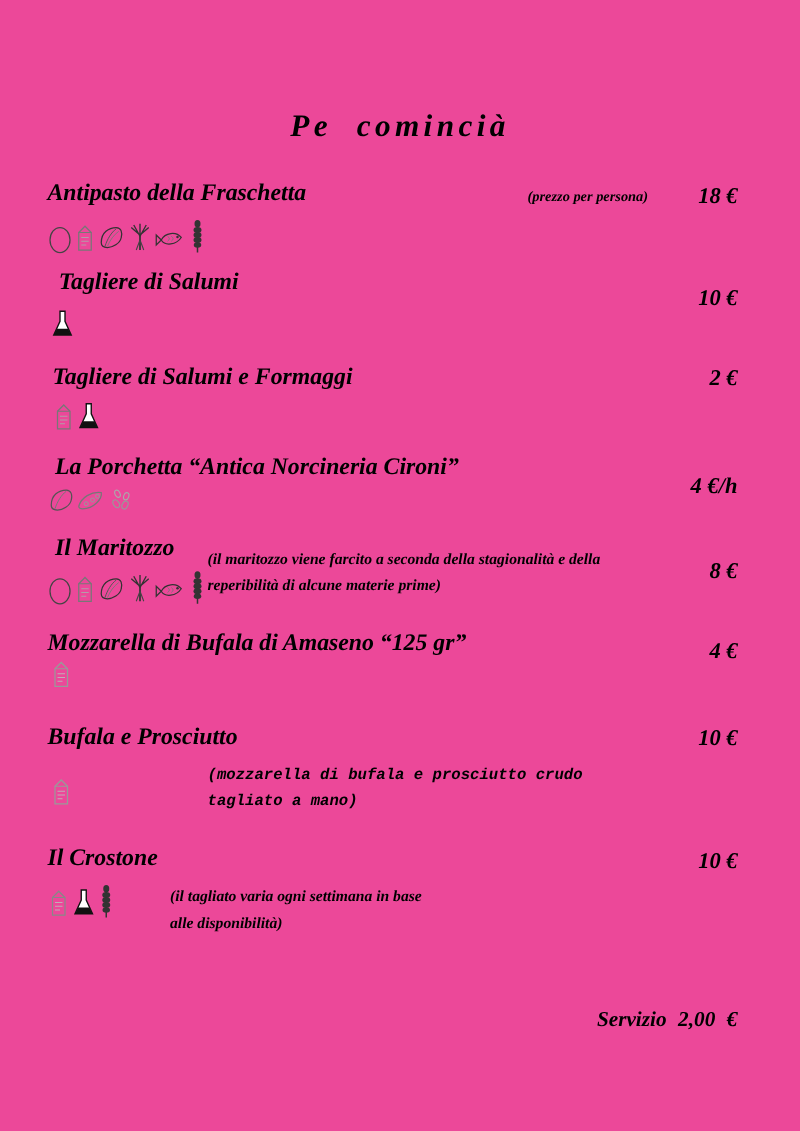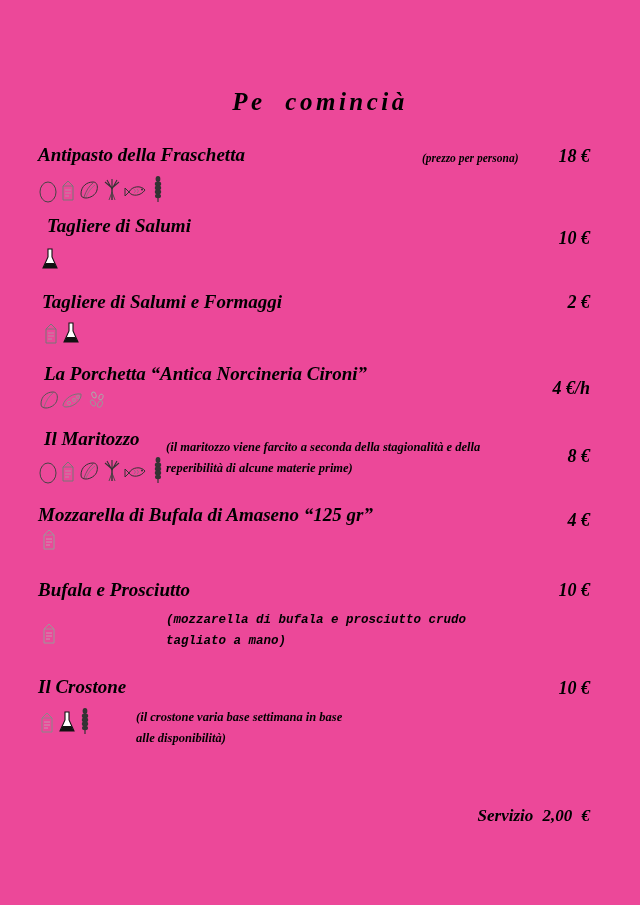--- a/index.html
+++ b/index.html
@@ -297,21 +297,21 @@
           <path d="M4 9 L9 4 L14 9 L14 23 L4 23 Z" fill="none" stroke="#999" stroke-width="1"></path>
           <path d="M4 9 L14 9" stroke="#999" stroke-width="0.8"></path>
           <path d="M6 13 h6 M6 16 h6 M6 19 h4" stroke="#bbb" stroke-width="0.7"></path>
         </svg>
       </span>
     </div>
   </div>
 
   <div class="item">
     <div class="item-name" style="left:38px; top:676px;">Il Crostone</div>
-    <div class="item-desc" style="left:136px; top:707px; white-space:pre-line;">(il crostone varia base settimana in base
+    <div class="item-desc" style="left:136px; top:707px; white-space:pre-line;">(il tagliato varia ogni settimana in base
 alle disponibilità)</div>
     <div class="item-price" style="top:678px;">10 €</div>
     <div class="allergens" style="left:38px; top:707px;">
       <span>
         <svg width="18" height="26" viewBox="0 0 18 26">
           <path d="M4 9 L9 4 L14 9 L14 23 L4 23 Z" fill="none" stroke="#888" stroke-width="1"></path>
           <path d="M4 9 L14 9" stroke="#888" stroke-width="0.8"></path>
           <path d="M6 13 h6 M6 16 h6 M6 19 h4" stroke="#bbb" stroke-width="0.7"></path>
         </svg>
       </span>

